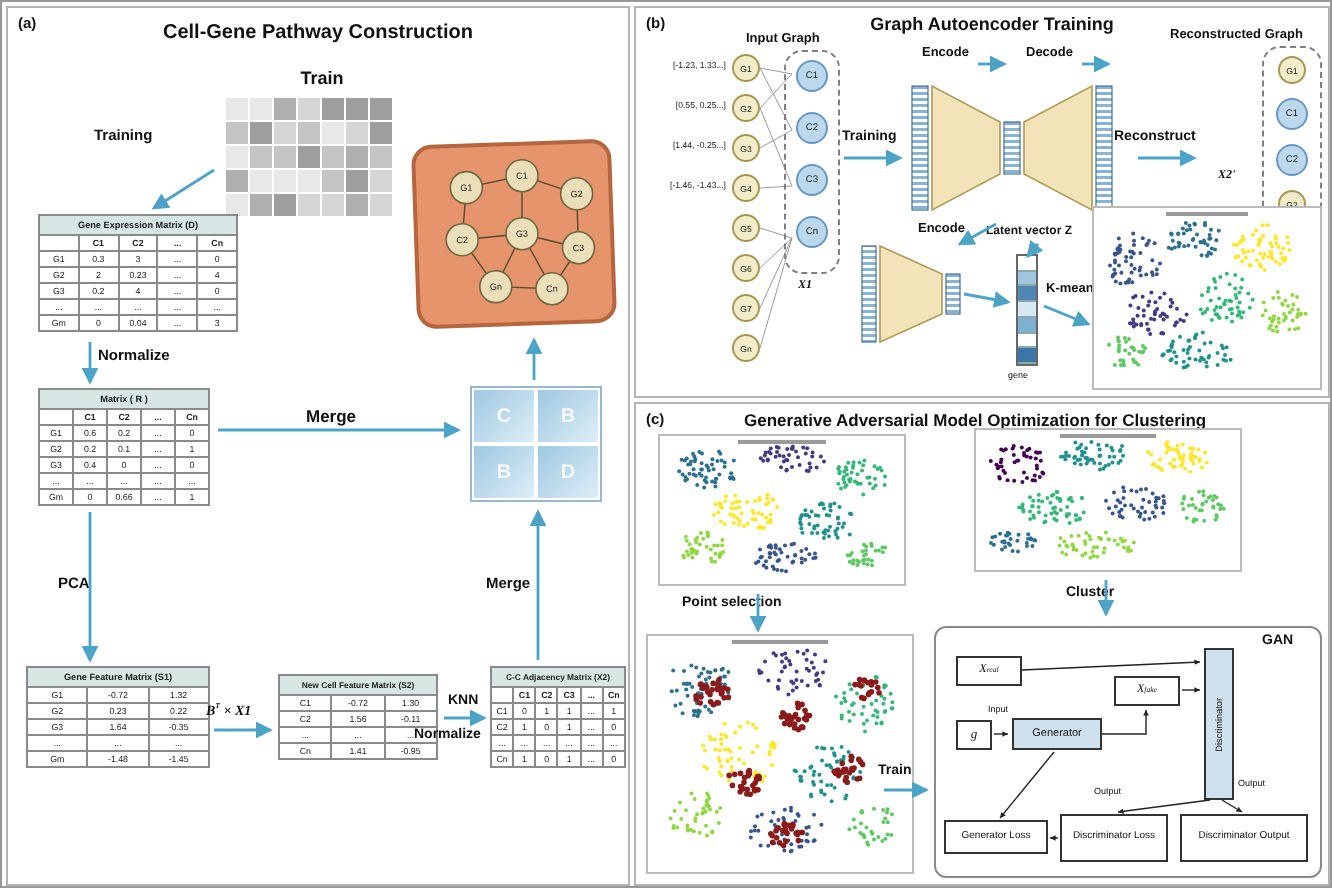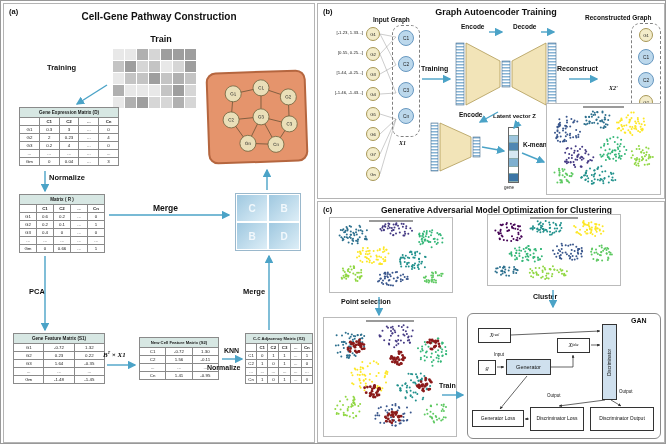--- a/index.html
+++ b/index.html
@@ -840,21 +840,21 @@
         <circle cx="14.6" cy="76.2" r="1" fill="#5ec962"></circle>
         <circle cx="19.6" cy="75.8" r="1" fill="#5ec962"></circle>
         <circle cx="15.6" cy="71.3" r="1" fill="#5ec962"></circle>
         <circle cx="12.4" cy="71.6" r="1" fill="#5ec962"></circle>
         <circle cx="7.5" cy="68.4" r="1" fill="#5ec962"></circle>
         <circle cx="25.6" cy="70.1" r="1" fill="#5ec962"></circle>
       </svg>
   </div>
 
   <div class="lbl" style="left:322px;top:204px;font-size:7.5px;">(c)</div>
-  <div class="lbl" style="left:371px;top:204px;width:240px;text-align:right;font-size:8.5px;">Generative Adversarial Model Optimization for Clustering</div>
+  <div class="lbl" style="left:371px;top:204px;width:240px;text-align:left;font-size:8.5px;">Generative Adversarial Model Optimization for Clustering</div>
 
   <div class="scatter" style="left:328px;top:216px;width:124px;height:76px;">
     <div class="ptbar"></div>
     <svg width="122" height="74">
         <circle cx="14.7" cy="18.9" r="1" fill="#2d708e"></circle>
         <circle cx="22.4" cy="22.1" r="1" fill="#2d708e"></circle>
         <circle cx="9.6" cy="17.6" r="1" fill="#2d708e"></circle>
         <circle cx="30.8" cy="12.2" r="1" fill="#2d708e"></circle>
         <circle cx="11.3" cy="19.3" r="1" fill="#2d708e"></circle>
         <circle cx="27.9" cy="21.5" r="1" fill="#2d708e"></circle>

